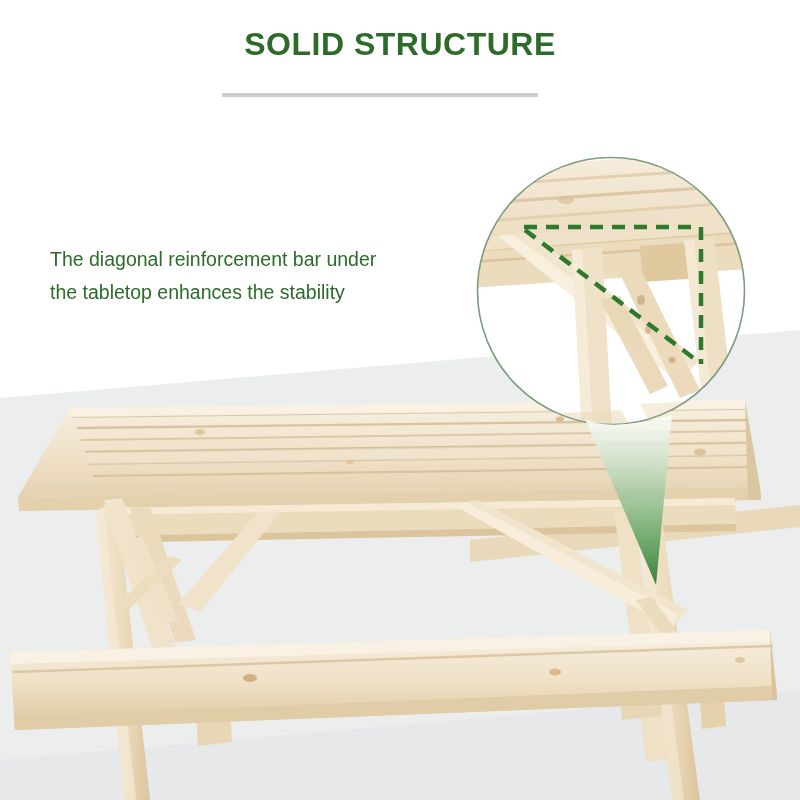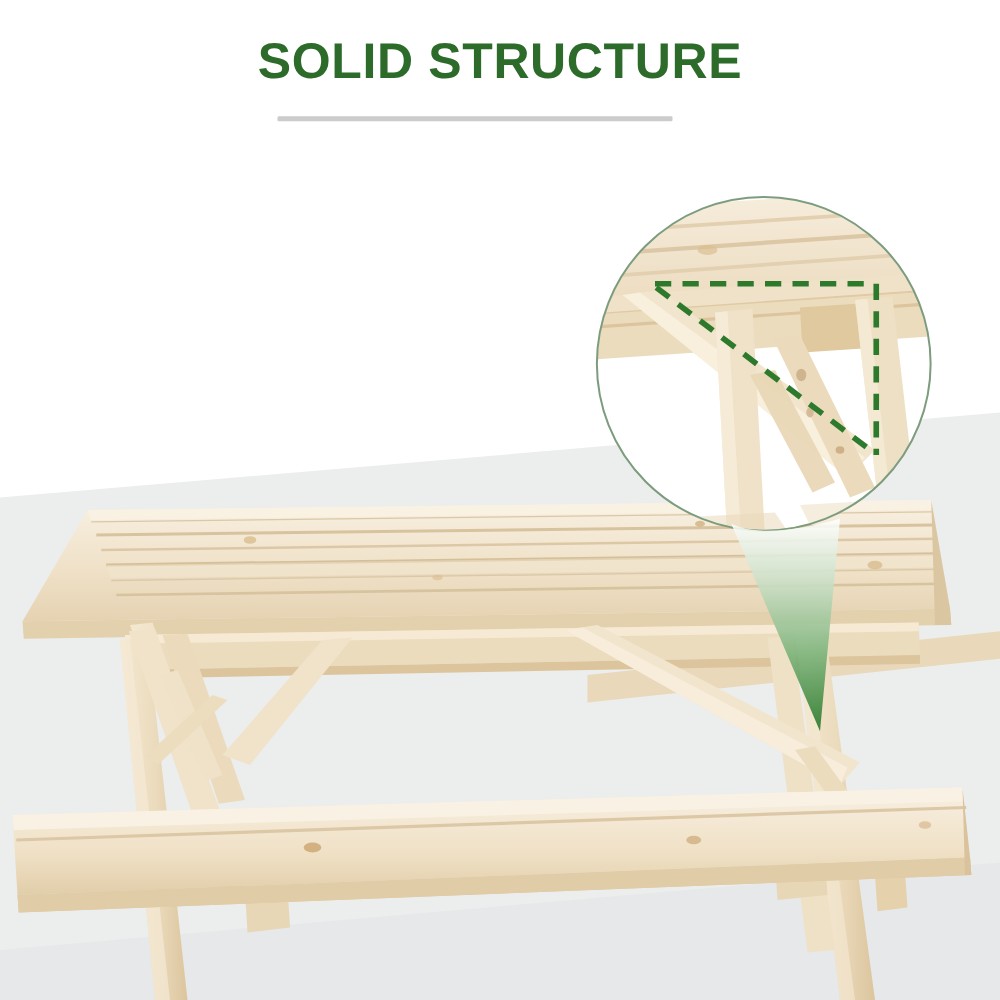--- a/index.html
+++ b/index.html
@@ -12,21 +12,21 @@
   }
   #page{position:absolute;inset:0;width:800px;height:800px;overflow:hidden;background:#fff;}
 
   
   .bg-layer{position:absolute;inset:0;}
 
   
   .headline{
     position:absolute;left:0;top:26px;width:800px;
     text-align:center;
-    font-size:40px;
+    font-size:32px;
     font-weight:bold;
     letter-spacing:0.5px;
     color:#2c6b2a;
     line-height:1.15;
   }
   .divider{
     position:absolute;left:222px;top:93px;
     width:316px;height:4px;
     background:#cccccc;
     border-radius:1px;
@@ -52,20 +52,24 @@
 
   <svg class="bg-layer" width="800" height="800" viewBox="0 0 800 800">
     <rect x="0" y="0" width="800" height="800" fill="#ffffff"></rect>
     <path d="M0,398 L800,330 L800,800 L0,800 Z" fill="#eceded"></path>
     <path d="M0,760 L800,690 L800,800 L0,800 Z" fill="#e7e8e9"></path>
   </svg>
 
   <div class="headline">SOLID STRUCTURE</div>
   <div class="divider"></div>
 
+  <div class="bodycopy">
+    <div>The diagonal reinforcement bar under</div>
+    <div>the tabletop enhances the stability</div>
+  </div>
 
   <svg class="art" width="800" height="800" viewBox="0 0 800 800">
     <defs>
       <linearGradient id="topGrain" x1="0" y1="0" x2="0" y2="1">
         <stop offset="0" stop-color="#f7eeder"></stop>
         <stop offset="0" stop-color="#f7eede"></stop>
         <stop offset="1" stop-color="#ead9bd"></stop>
       </linearGradient>
       <linearGradient id="slatG" x1="0" y1="0" x2="0" y2="1">
         <stop offset="0" stop-color="#f8f0e2"></stop>

